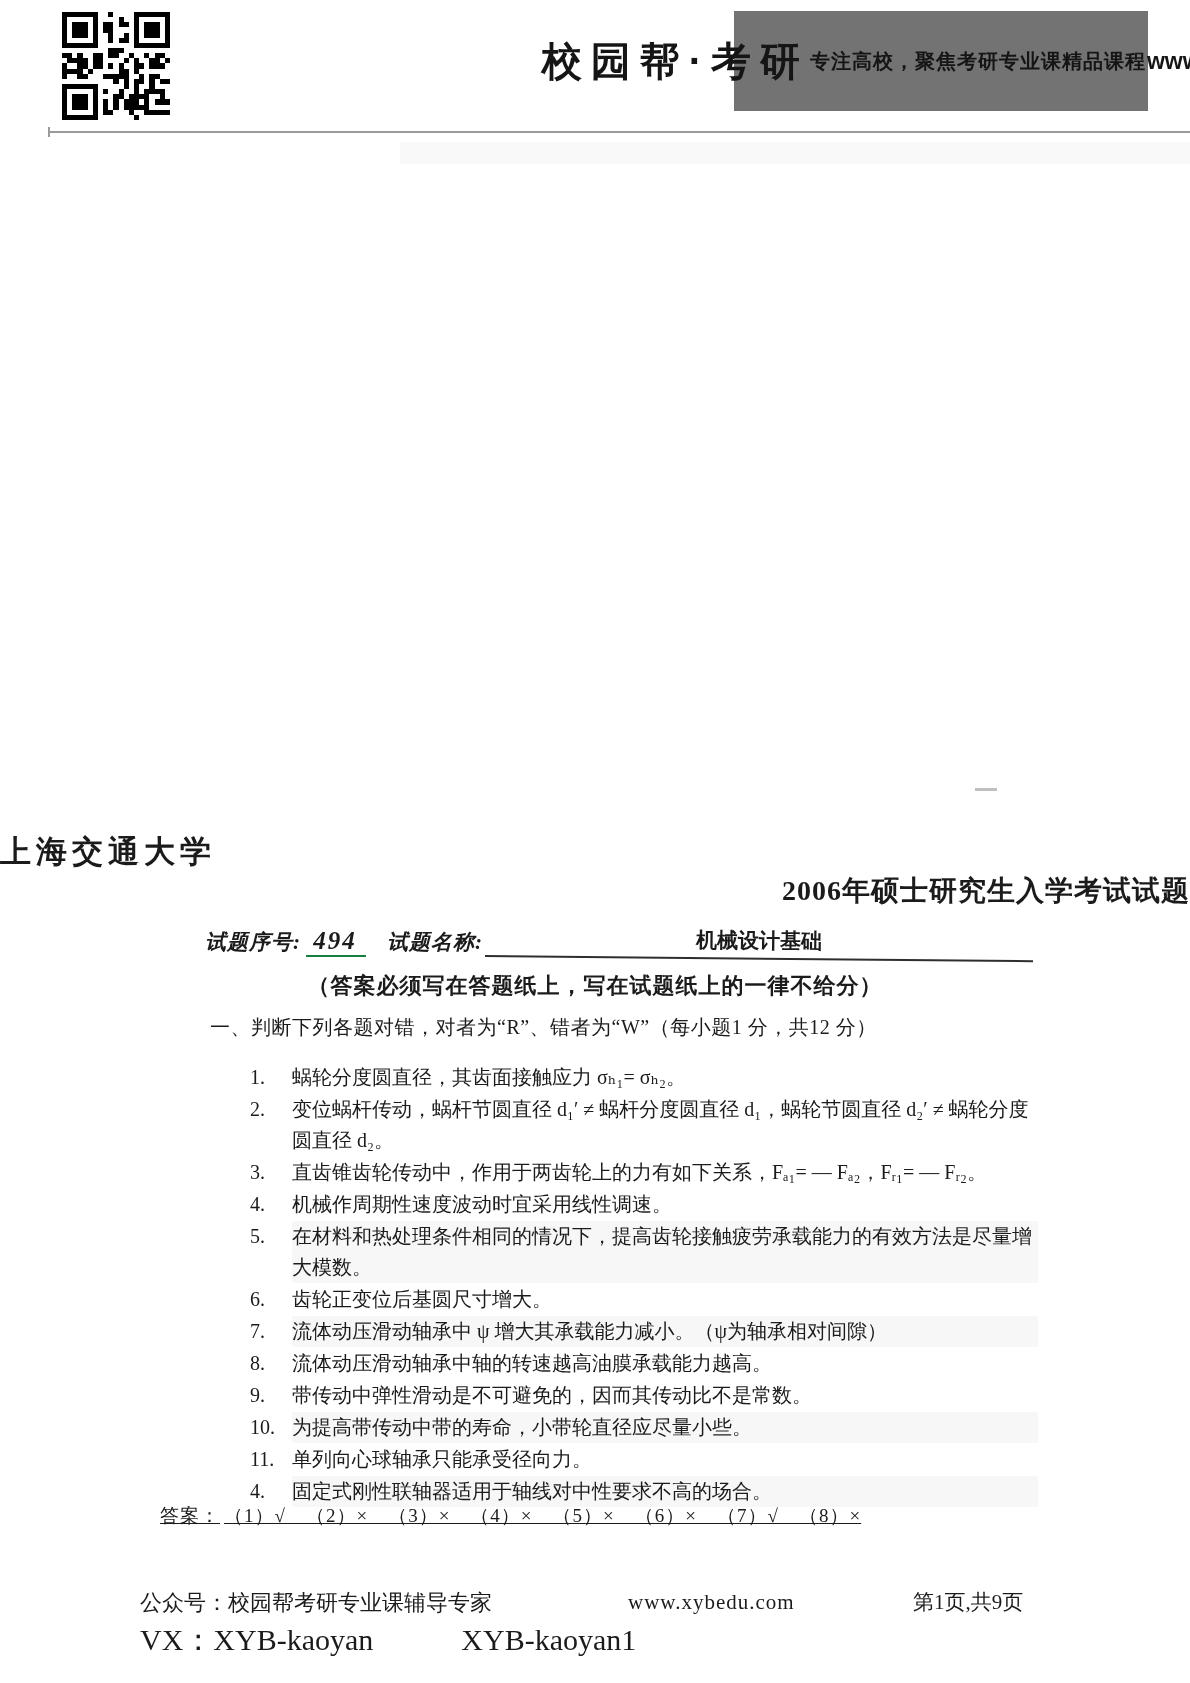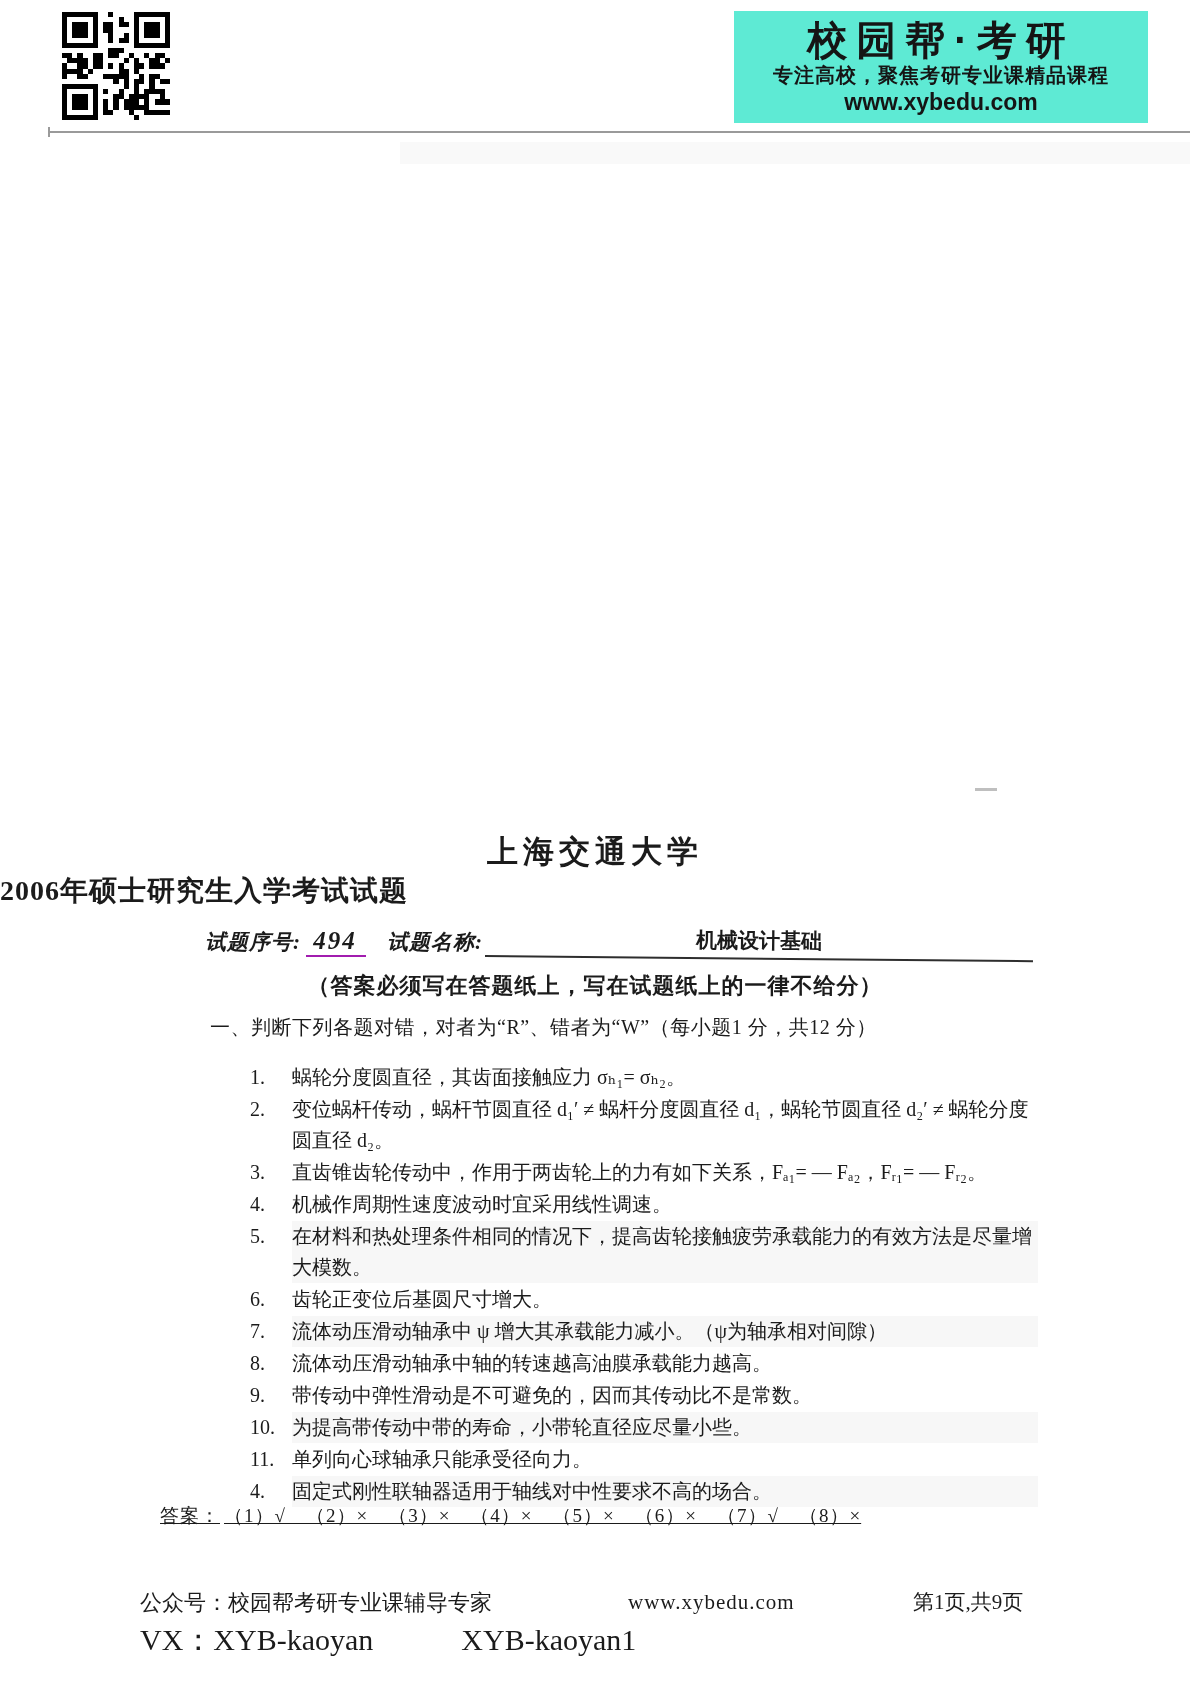--- a/index.html
+++ b/index.html
@@ -1,39 +1,39 @@
 <!DOCTYPE html>
 <html><head>
 <meta charset="utf-8">
 <style>
   html,body{margin:0;padding:0;background:#fff;}
   .page{position:relative;width:1190px;height:1683px;background:#ffffff;overflow:hidden;
         font-family:"Liberation Serif","DejaVu Serif",serif;color:#1b1b1b;}
 
   
   .qr{position:absolute;left:62px;top:12px;width:108px;height:108px;}
-  .banner{position:absolute;left:734px;top:11px;width:414px;height:112px;background:#5eead4;
-          display:flex;flex-direction:column;justify-content:center;align-items:center;gap:1px;
+  .banner{position:absolute;left:734px;top:11px;width:414px;height:100px;background:#737373;
+          display:flex;flex-direction:row;justify-content:center;align-items:center;gap:1px;
           font-family:"Liberation Sans","DejaVu Sans",sans-serif;color:#151515;}
   .banner-title{font-size:40px;font-weight:bold;letter-spacing:9px;line-height:1.05;white-space:nowrap;}
   .banner-sub{font-size:20px;font-weight:bold;letter-spacing:1px;white-space:nowrap;}
   .banner-url{font-size:23px;font-weight:bold;line-height:1.05;}
   .top-rule{position:absolute;left:48px;top:131px;width:1142px;height:2px;background:#9a9a9a;}
   .top-rule-tick{position:absolute;left:48px;top:127px;width:2px;height:10px;background:#9a9a9a;}
   .smudge{position:absolute;top:142px;left:400px;width:960px;height:22px;background:rgba(0,0,0,0.022);}
   .smudge2{position:absolute;top:788px;left:975px;width:22px;height:3px;background:rgba(0,0,0,0.25);}
 
   
-  .doc-title1{position:absolute;top:831px;left:0;width:100%;text-align:center;
+  .doc-title1{position:absolute;top:831px;left:0;width:100%;text-align:left;
               font-size:31px;font-weight:bold;letter-spacing:5px;}
-  .doc-title2{position:absolute;top:872px;left:0;width:100%;text-align:left;
+  .doc-title2{position:absolute;top:872px;left:0;width:100%;text-align:right;
               font-size:28px;font-weight:bold;letter-spacing:1px;}
   .paper-row{position:absolute;top:924px;left:205px;width:930px;font-size:21px;white-space:nowrap;}
   .paper-label{font-style:italic;font-weight:bold;letter-spacing:1px;}
-  .paper-no{display:inline-block;font-size:25px;font-weight:bold;border-bottom:2px solid #a21caf;
+  .paper-no{display:inline-block;font-size:25px;font-weight:bold;border-bottom:2px solid #15803d;
             padding:0 9px 0 7px;letter-spacing:2px;margin-right:16px;font-style:italic;}
   .paper-name-line{display:inline-block;width:548px;border-bottom:2px solid #2e2e2e;text-align:center;
             font-weight:bold;transform:rotate(0.55deg);transform-origin:left bottom;
             margin-left:2px;padding-bottom:3px;vertical-align:bottom;}
   .notice{position:absolute;top:971px;left:0;width:100%;text-align:center;
           font-size:22px;font-weight:bold;letter-spacing:1px;}
   .section-heading{position:absolute;top:1014px;left:210px;font-size:20px;letter-spacing:0.5px;text-align:right;}
 
   .questions{position:absolute;top:1062px;left:250px;width:788px;list-style:none;margin:0;padding:0;
              font-size:20px;line-height:31px;}

